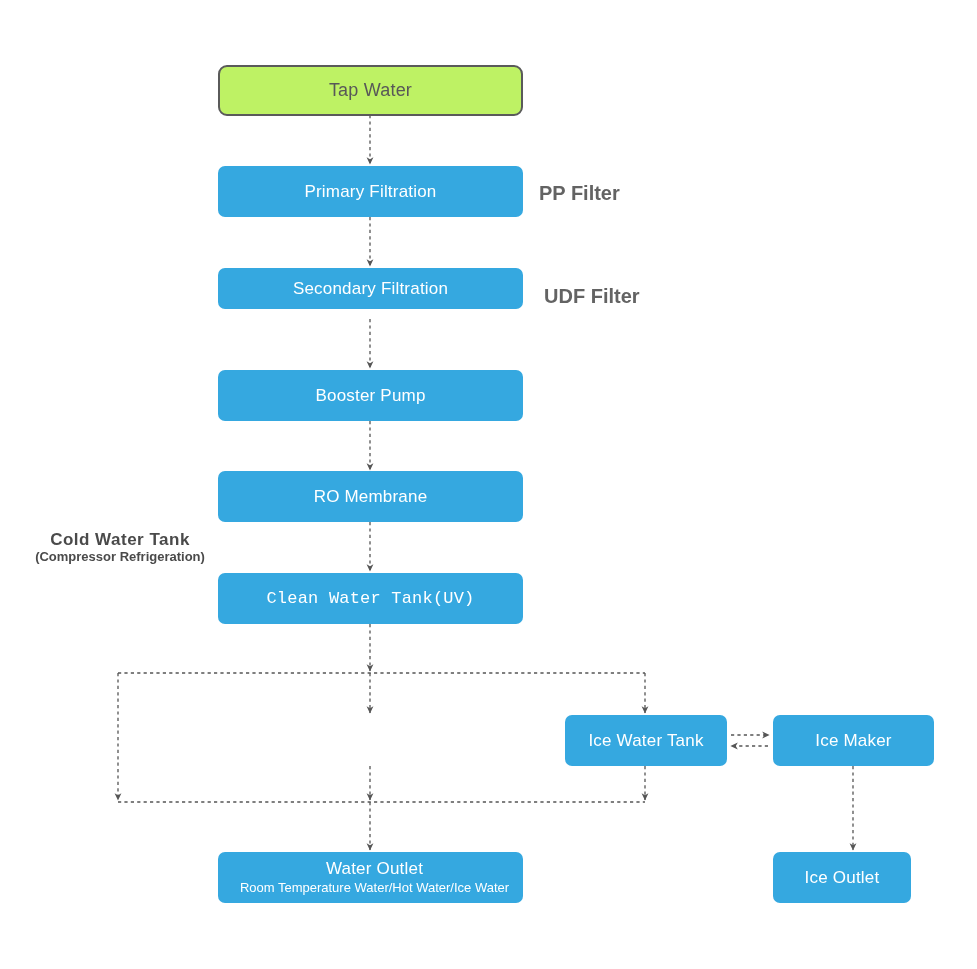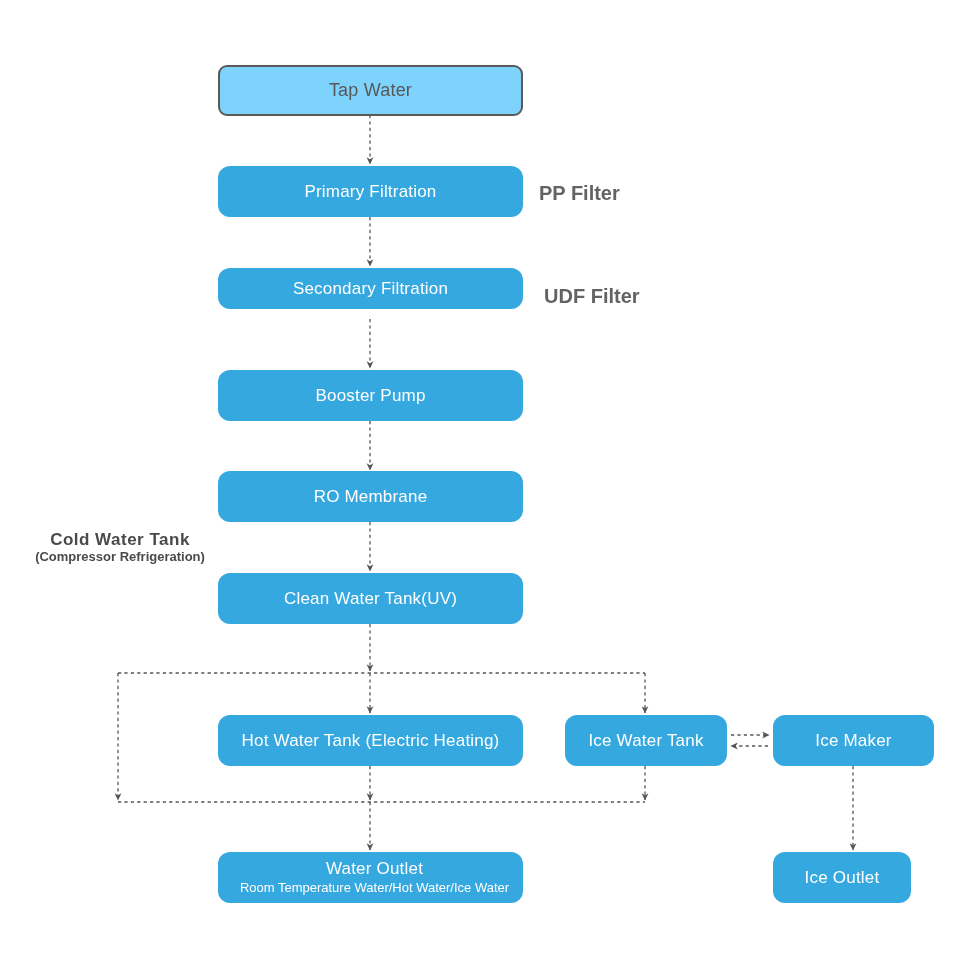--- a/index.html
+++ b/index.html
@@ -20,30 +20,30 @@
     overflow: hidden;
   }
   
   .node {
     position: absolute;
     box-sizing: border-box;
     display: flex;
     flex-direction: column;
     align-items: center;
     justify-content: center;
-    border-radius: 12px;
+    border-radius: 7px;
     text-align: center;
     line-height: 1.15;
   }
   .node.filled {
     background: #35a8e0;
     color: #ffffff;
   }
   .node.outlined {
-    background: #7dd3fc;
+    background: #bef264;
     border: 2px solid #5a5a5a;
     color: #585858;
     border-radius: 9px;
   }
   .node-title {
     font-size: 17px;
     letter-spacing: .2px;
     white-space: nowrap;
   }
   .node.outlined .node-title {
@@ -144,27 +144,24 @@
   </div>
 
   <div class="node filled" style="left:218px; top:370px; width:305px; height:51px;">
     <span class="node-title">Booster Pump</span>
   </div>
 
   <div class="node filled" style="left:218px; top:471px; width:305px; height:51px;">
     <span class="node-title">RO Membrane</span>
   </div>
 
-  <div class="node filled" style="left:218px; top:573px; width:305px; height:51px;">
+  <div class="node filled" style="left:218px; top:573px; width:305px; height:51px;font-family:Liberation Mono, monospace;">
     <span class="node-title">Clean Water Tank(UV)</span>
   </div>
 
-  <div class="node filled" style="left:218px; top:715px; width:305px; height:51px;">
-    <span class="node-title">Hot Water Tank (Electric Heating)</span>
-  </div>
 
   <div class="node filled" style="left:565px; top:715px; width:162px; height:51px;">
     <span class="node-title">Ice Water Tank</span>
   </div>
 
   <div class="node filled" style="left:773px; top:715px; width:161px; height:51px;">
     <span class="node-title">Ice Maker</span>
   </div>
 
   <div class="node filled" style="left:218px; top:852px; width:305px; height:51px;padding-left:8px;">

